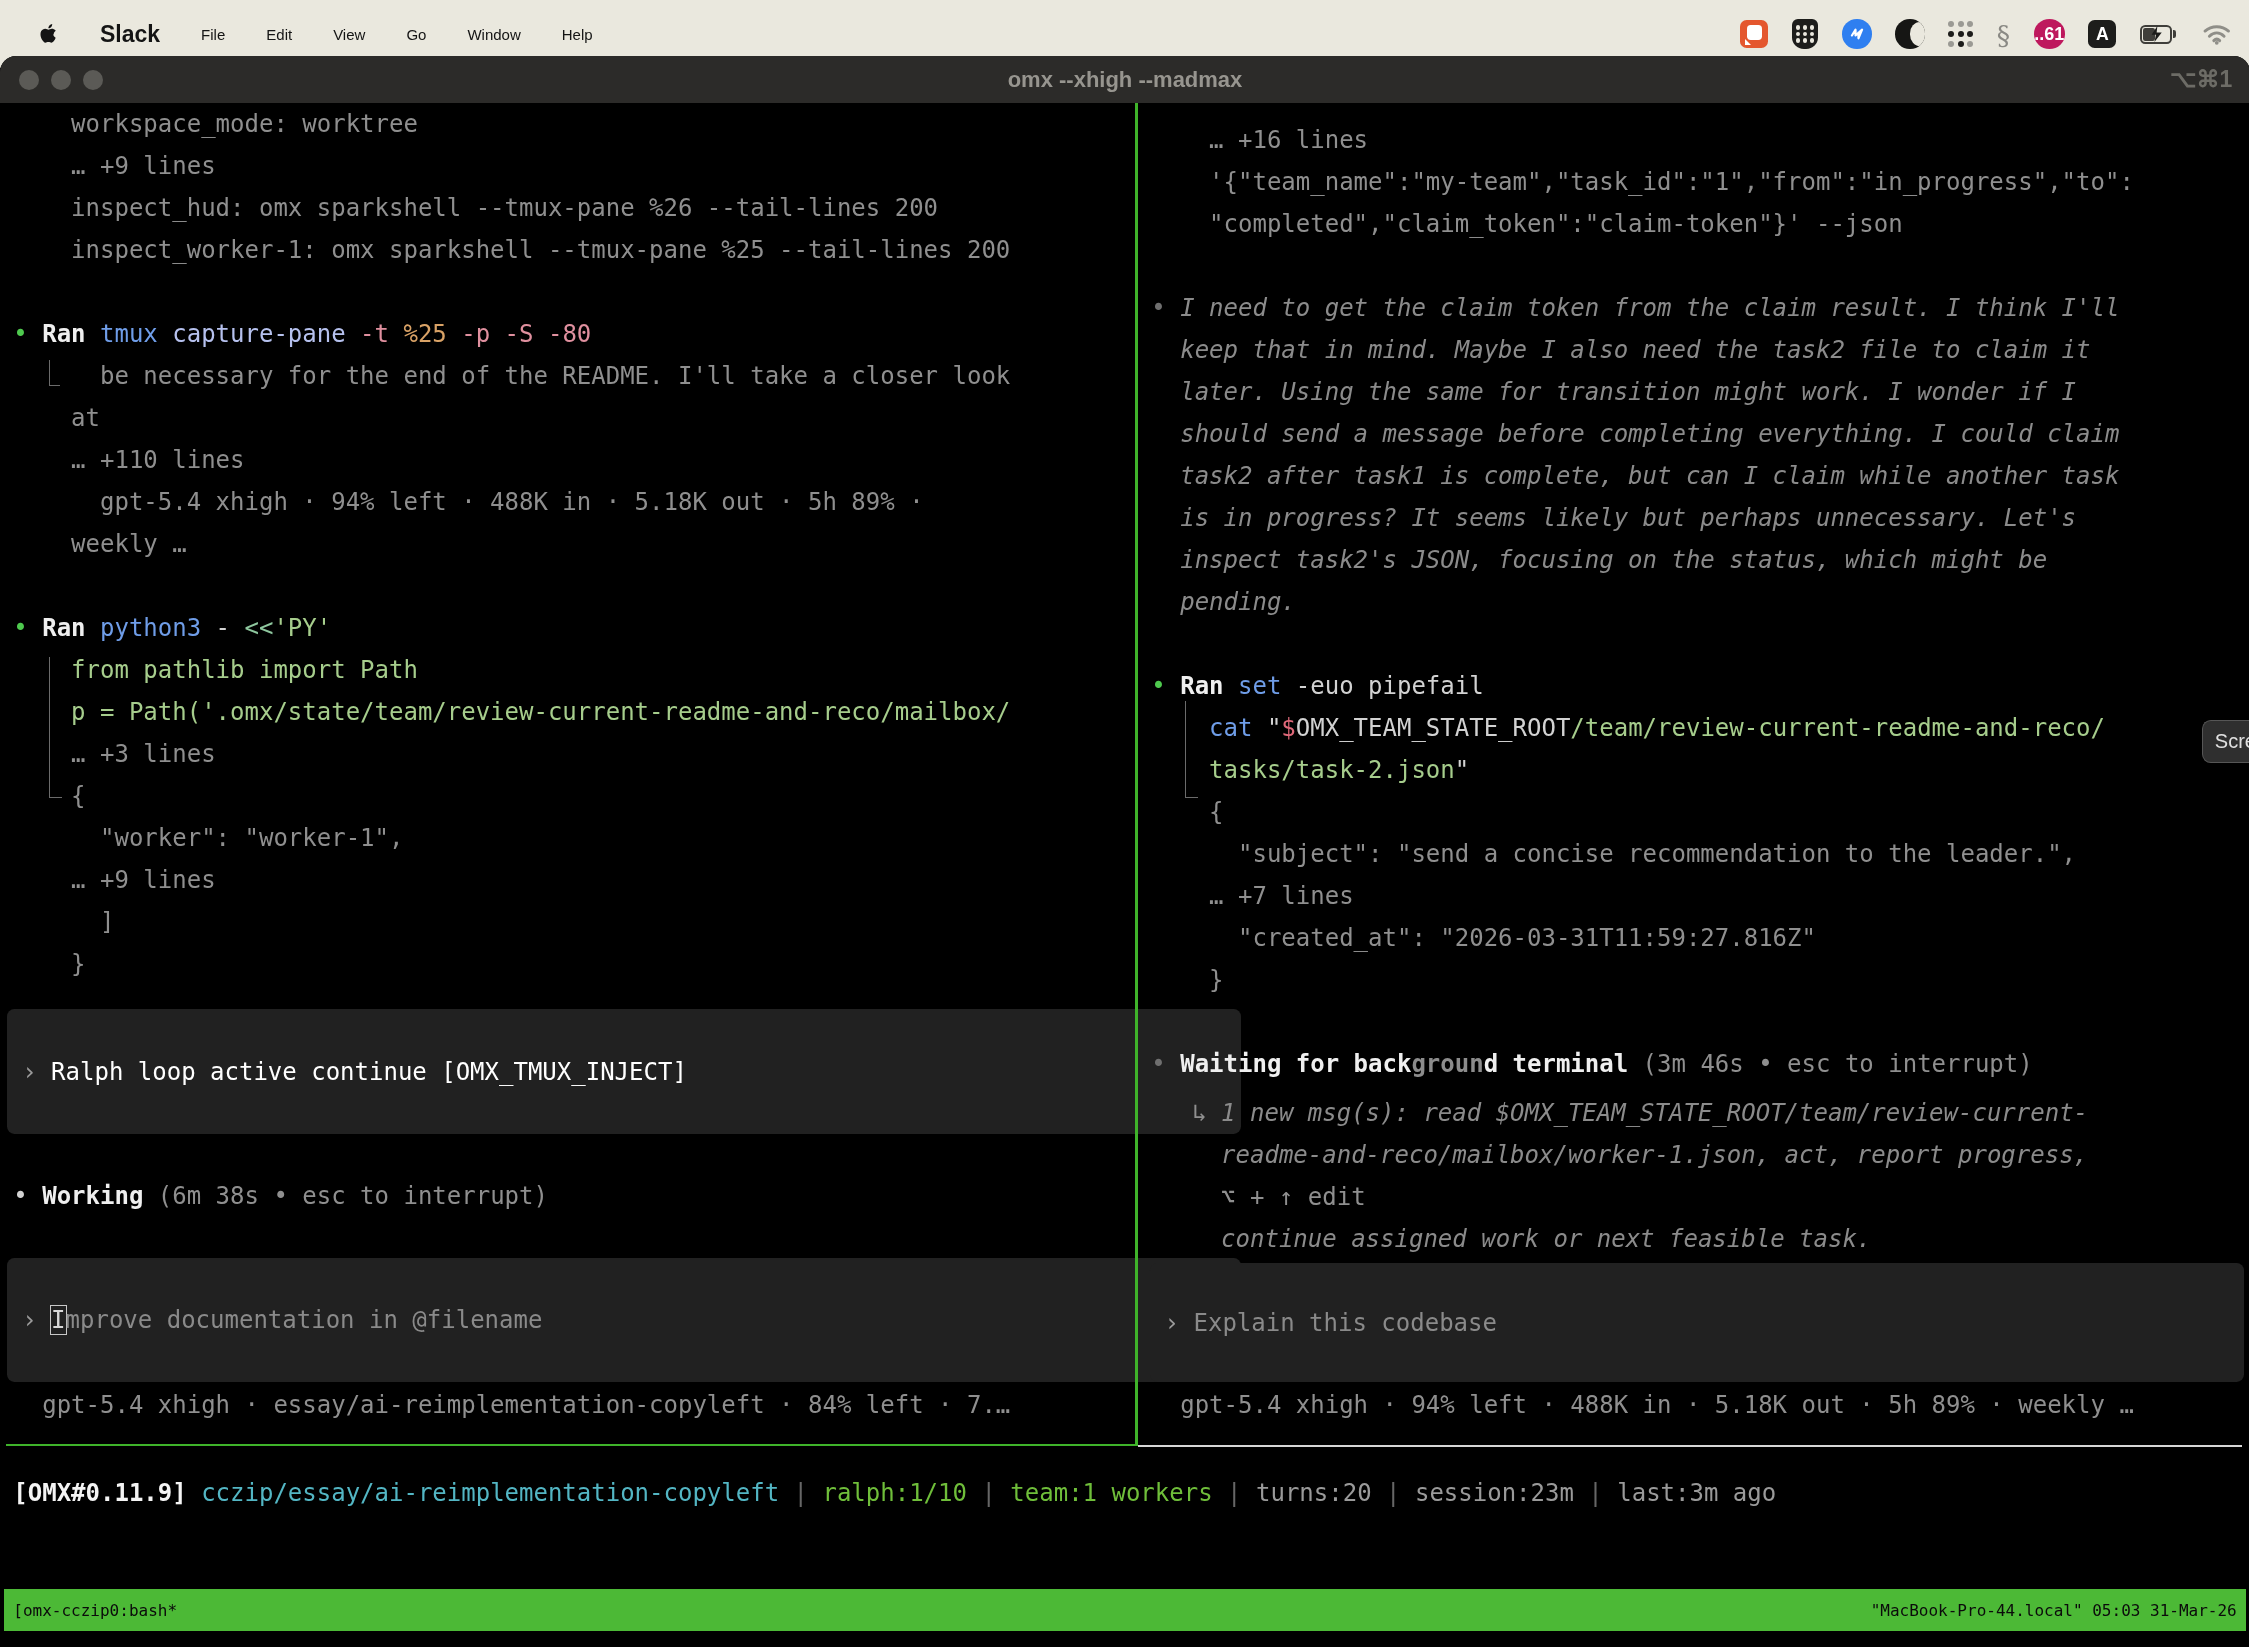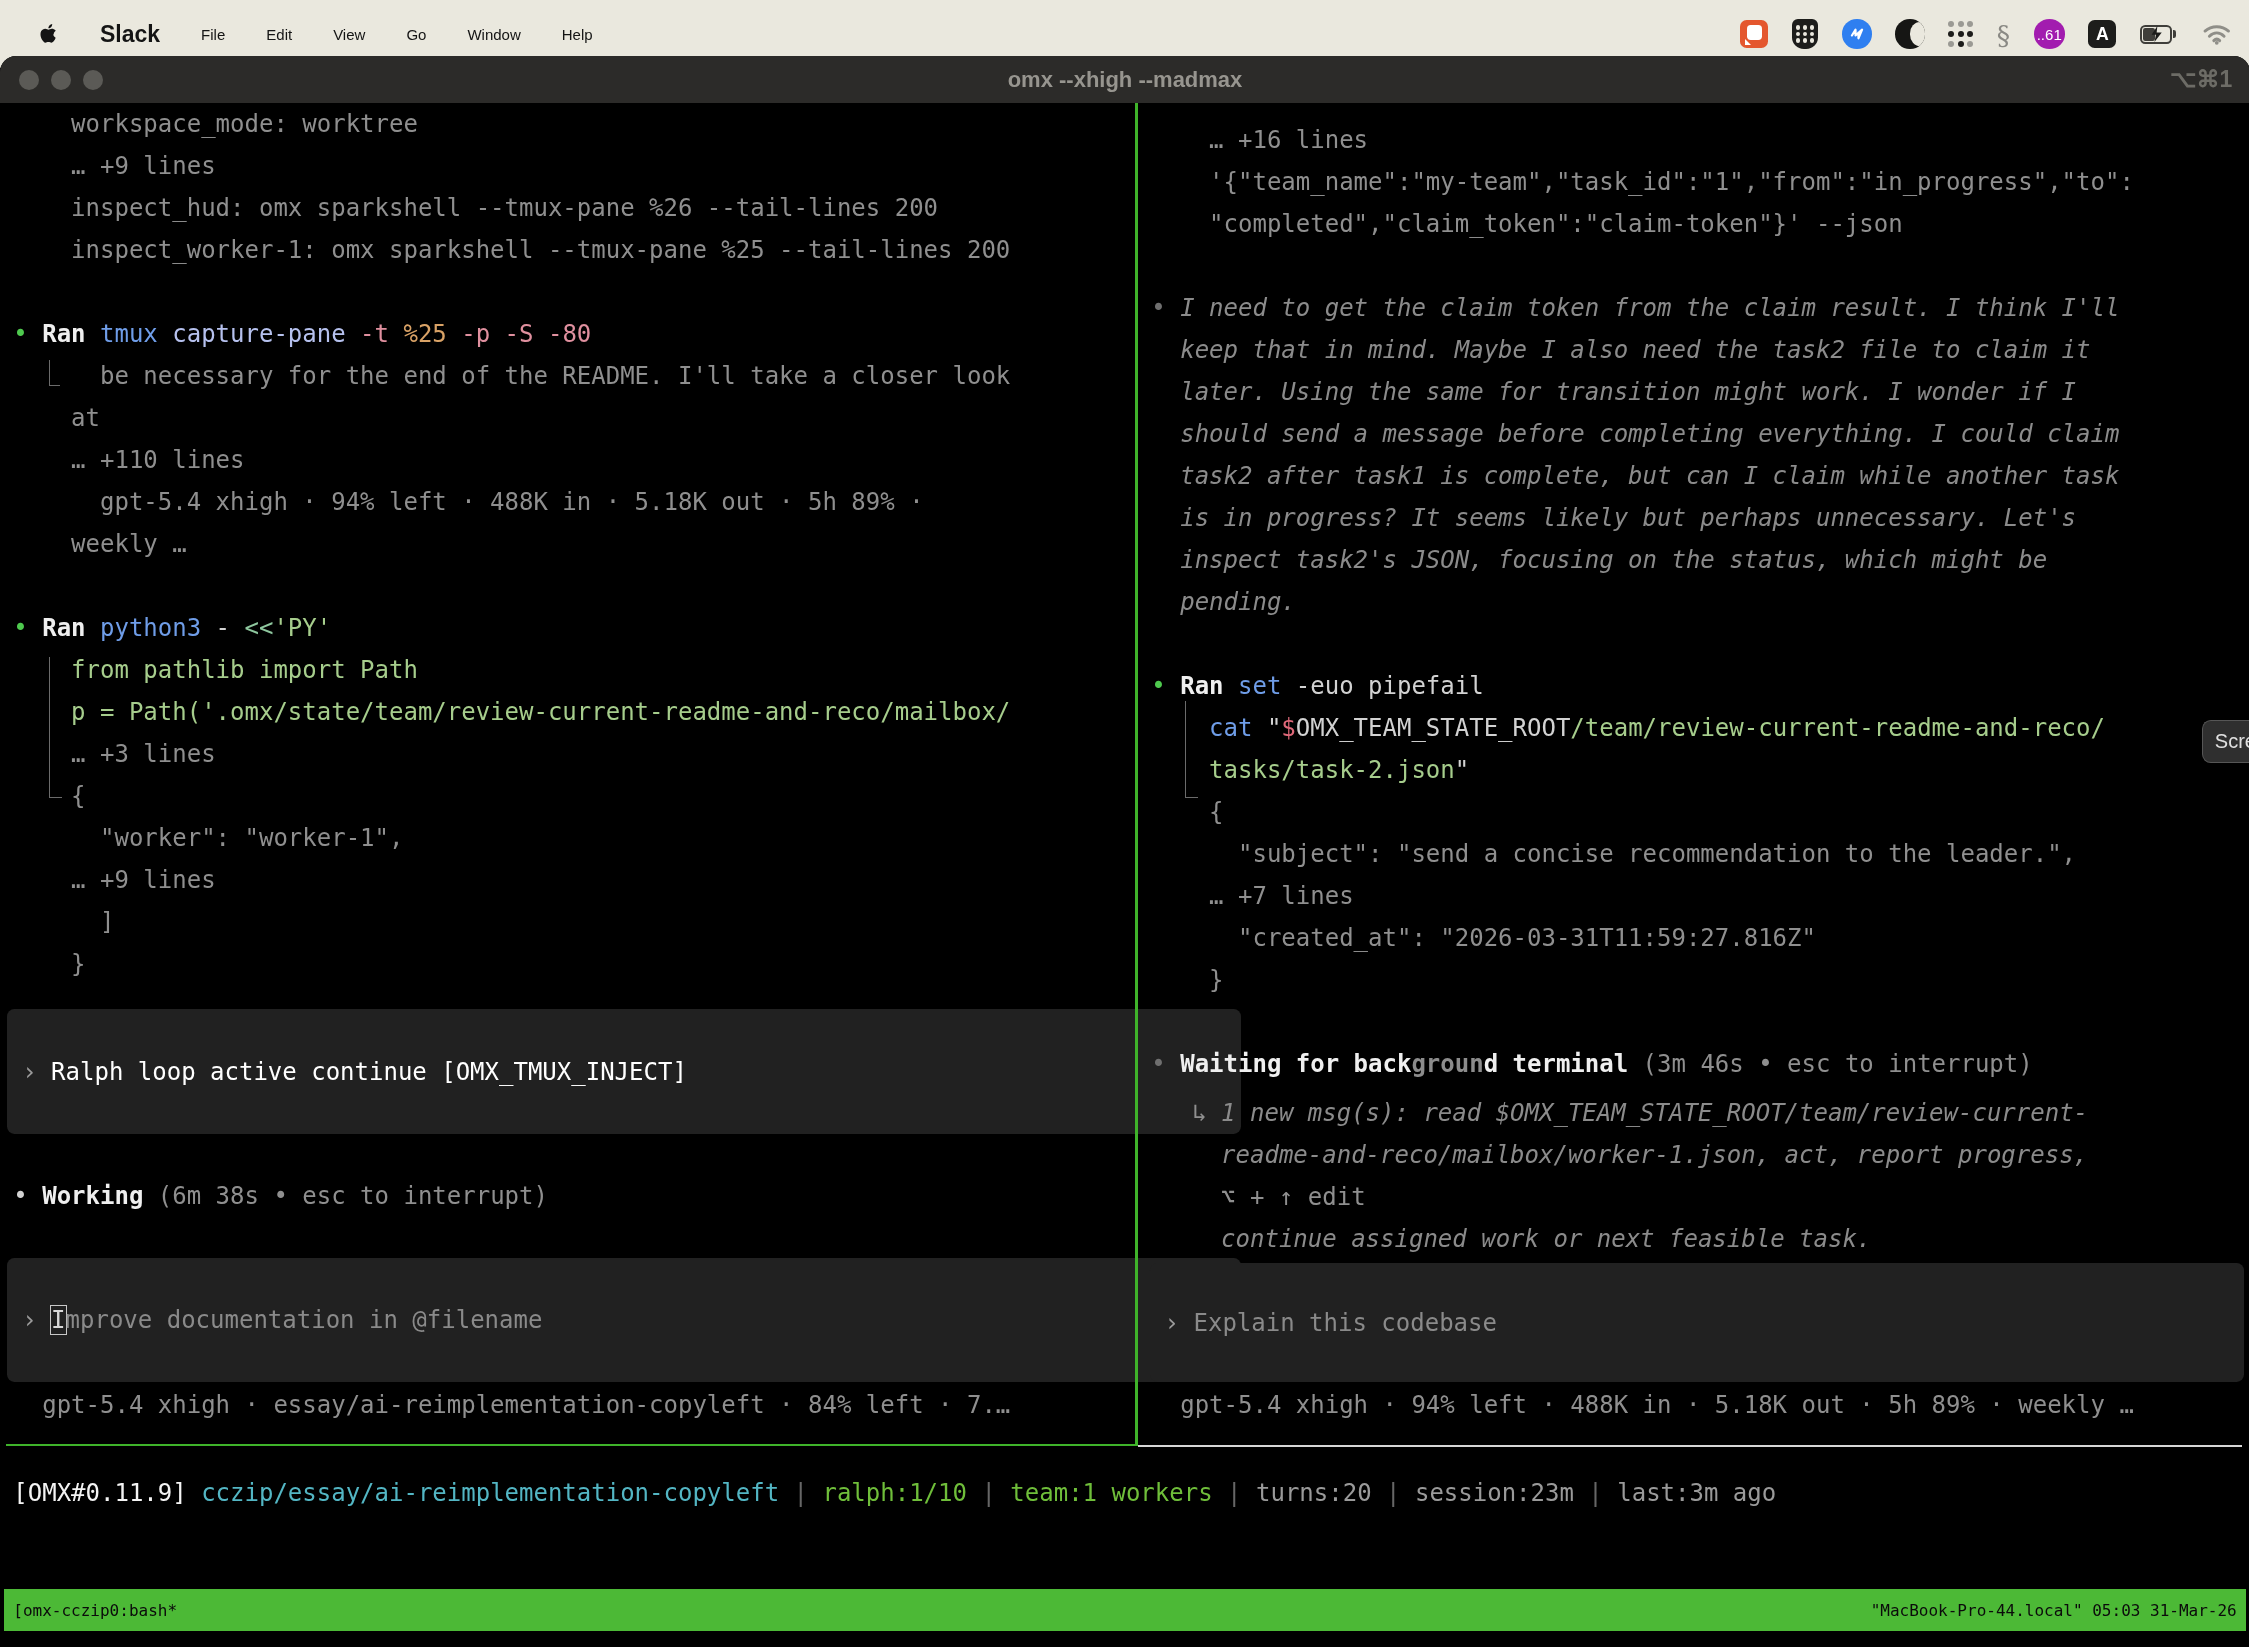--- a/index.html
+++ b/index.html
@@ -17,21 +17,21 @@
   .icon-orange .tail{position:absolute;bottom:3px;left:5.2px;width:0;height:0;border-left:6.6px solid #fff;border-top:6.6px solid transparent;}
   .icon-shield{width:26.6px;height:29.5px;background:#1d1d1b;border-radius:5.9px 5.9px 11.8px 11.8px;display:grid;grid-template-columns:repeat(3,1fr);align-content:center;justify-items:center;gap:2.2px;padding:3px 3.7px;box-sizing:border-box;}
   .icon-shield i{width:4.4px;height:4.4px;background:#eae8de;border-radius:50%;}
   .icon-blue{width:29.5px;height:29.5px;border-radius:50%;background:#2f7ff0;display:flex;align-items:center;justify-content:center;}
   .icon-moon{width:29.5px;height:29.5px;border-radius:50%;background:#161614;position:relative;overflow:hidden;}
   .icon-moon:after{content:"";position:absolute;right:-5.9px;top:3px;width:20.7px;height:23.6px;border-radius:50%;background:#eae8de;}
   .icon-dots{display:grid;grid-template-columns:repeat(3,1fr);gap:3.7px;}
   .icon-dots i{width:5.9px;height:5.9px;border-radius:50%;background:#1c1c1a;}
   .icon-dots i.lt{background:#9b9a94;}
   .icon-squiggle{font-size:26.6px;color:#8a8984;font-family:"DejaVu Serif",serif;}
-  .icon-badge61{width:31px;height:29.5px;border-radius:50%;background:#a21caf;color:#fff;display:flex;align-items:center;justify-content:center;font-size:15px;font-weight:400;}
+  .icon-badge61{width:31px;height:29.5px;border-radius:50%;background:#be185d;color:#fff;display:flex;align-items:center;justify-content:center;font-size:18px;font-weight:700;}
   .icon-abadge{width:28px;height:28px;border-radius:6.6px;background:#1d1d1b;color:#fff;display:flex;align-items:center;justify-content:center;font-size:17.7px;font-weight:700;}
   .icon-batt{position:relative;width:38px;height:19px;}
   .icon-batt .body{position:absolute;left:0;top:0;width:32px;height:19px;border:2.2px solid #3f3e3a;border-radius:5.2px;box-sizing:border-box;}
   .icon-batt .fill{position:absolute;left:3px;top:3px;width:11.8px;height:13.3px;background:#3f3e3a;border-radius:2.2px;}
   .icon-batt .nub{position:absolute;right:1.5px;top:5.9px;width:3.7px;height:7.4px;background:#3f3e3a;border-radius:0 2.2px 2.2px 0;}
   
   .window{position:absolute;top:56px;left:0;right:0;bottom:0;background:#000;border-radius:16px 16px 13.3px 13.3px;overflow:hidden;}
   .titlebar{position:absolute;top:0;left:0;right:0;height:47px;background:#2c2b29;display:flex;align-items:center;}
   .tlights{display:flex;gap:11.8px;padding-left:19px;}
   .tlight{width:20px;height:20px;border-radius:50%;background:#5b5a56;}
@@ -45,21 +45,21 @@
   .vdivider{position:absolute;top:0;left:1135px;width:3px;height:1343px;background:#3fb32a;}
   .rows{position:absolute;left:0;right:0;}
   .trow{height:42px;line-height:42px;white-space:pre;font-family:"DejaVu Sans Mono",monospace;font-size:24px;padding-left:13.3px;}
   .seg.g{color:#8f8f8f;}
   .seg.gb{color:#9a9a9a;}
   .seg.gi{color:#8b8b8b;font-style:italic;}
   .seg.dim{color:#6f6f6f;}
   .seg.w{color:#efefef;font-weight:700;}
   .seg.shim{color:#8c8c8c;font-weight:700;}
   .seg.wt{color:#d2d2d2;}
-  .seg.wb{color:#f4f4f4;font-weight:400;}
+  .seg.wb{color:#f4f4f4;font-weight:700;}
   .seg.blue{color:#6f9de8;}
   .seg.lav{color:#b6c1ee;}
   .seg.pink{color:#e0909f;}
   .seg.orange{color:#d9a266;}
   .seg.green{color:#a6cd8c;}
   .seg.tealg{color:#8ec79e;}
   .seg.red{color:#e0697a;}
   .seg.bg{color:#4ec94e;}
   .seg.cyan{color:#53b6c4;}
   .seg.lime{color:#6fbe3a;}

